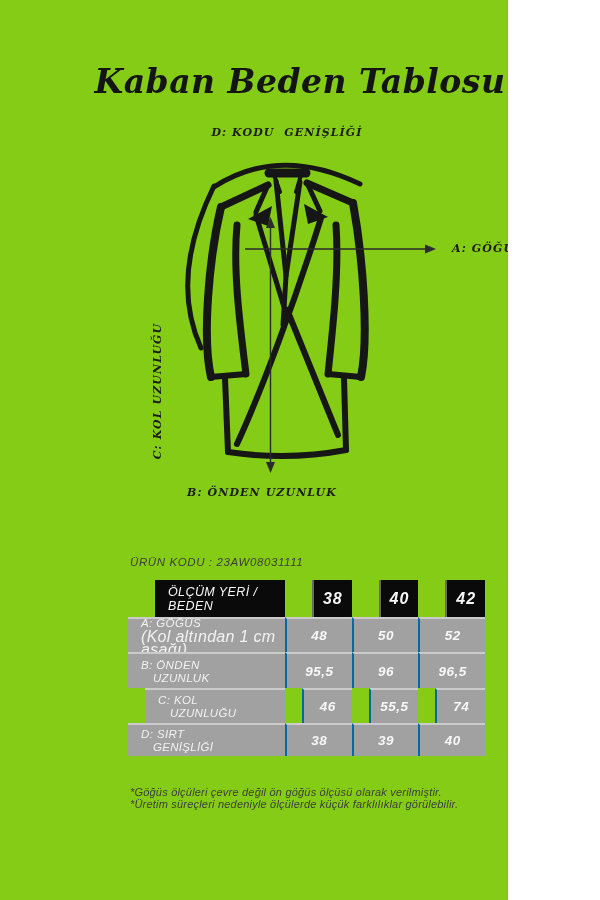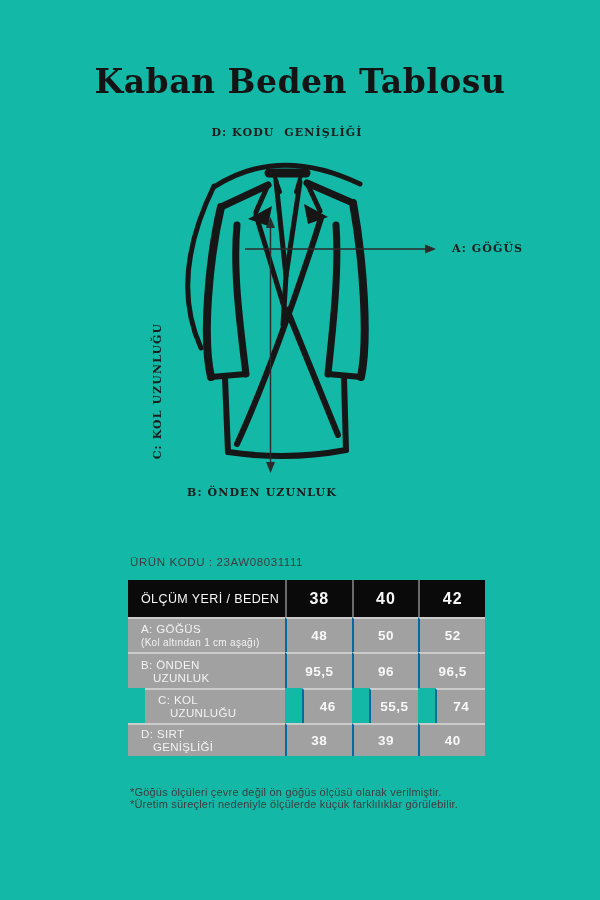--- a/index.html
+++ b/index.html
@@ -1,18 +1,18 @@
 <!DOCTYPE html>
 <html><head>
 <meta charset="utf-8">
 <style>
   html,body{margin:0;padding:0;background:#ffffff;}
   .page{
-    position:relative;width:600px;height:900px;background:#14b8a6;overflow:hidden;
-    font-family:"Liberation Sans",sans-serif;color:#1a1a1a;
+    position:relative;width:508px;height:900px;background:#84cc16;overflow:hidden;
+    font-family:"Liberation Sans",sans-serif;color:#1a1a1a;font-style:italic;
   }
   
   .title{
     position:absolute;top:62px;left:0;width:600px;text-align:center;
     font-family:"DejaVu Serif",serif;font-weight:700;font-size:33px;
     letter-spacing:0.5px;color:#141414;
   }
   
   .diagram{position:absolute;top:118px;left:0;width:600px;height:392px;}
   .diagram svg{position:absolute;top:0;left:0;}
@@ -29,28 +29,28 @@
     position:absolute;left:130px;top:556px;font-size:11.5px;
     letter-spacing:0.6px;color:#3d3d3d;
   }
   
   .size-table{
     position:absolute;left:128px;top:580px;width:357px;
     display:grid;grid-template-columns:157px 1fr 1fr 1fr;
   }
   .size-table .row{display:contents;}
   .st-cell{box-sizing:border-box;display:flex;align-items:center;}
-  .head{background:#0a0a0a;color:#f7f7f7;height:37px;}
+  .head{background:#0a0a0a;color:#f7f7f7;height:37px;margin-left:27px;}
   .head-label{padding-left:13px;font-size:12.5px;letter-spacing:0.4px;}
   .head-size{justify-content:center;font-size:16px;font-weight:700;letter-spacing:1px;border-left:2px solid #6a6a6a;}
   .data{background:#a1a1a1;color:#f2f2f2;border-top:2px solid #cbcbcb;}
   .data-label{flex-direction:column;align-items:flex-start;justify-content:center;padding-left:13px;}
   .data-value{justify-content:center;font-size:13.5px;font-weight:600;letter-spacing:0.5px;color:#f8f8f8;border-left:2px solid #0369a1;}
   .lbl1{font-size:11.5px;letter-spacing:0.4px;line-height:14px;}
-  .lbl2{font-size:10px;letter-spacing:0.3px;line-height:13px;}
+  .lbl2{font-size:16px;letter-spacing:0.3px;line-height:13px;}
   .lbl2.indent{font-size:11.5px;padding-left:12px;}
   .h-a{height:35px;} .h-b{height:36px;} .h-c{height:35px;margin-left:17px;} .h-d{height:33px;}
   
   .footnotes{
     position:absolute;left:130px;top:786px;font-size:11px;line-height:12.4px;
     letter-spacing:0.2px;color:#3d3d3d;
   }
 </style>
 </head>
 <body>

